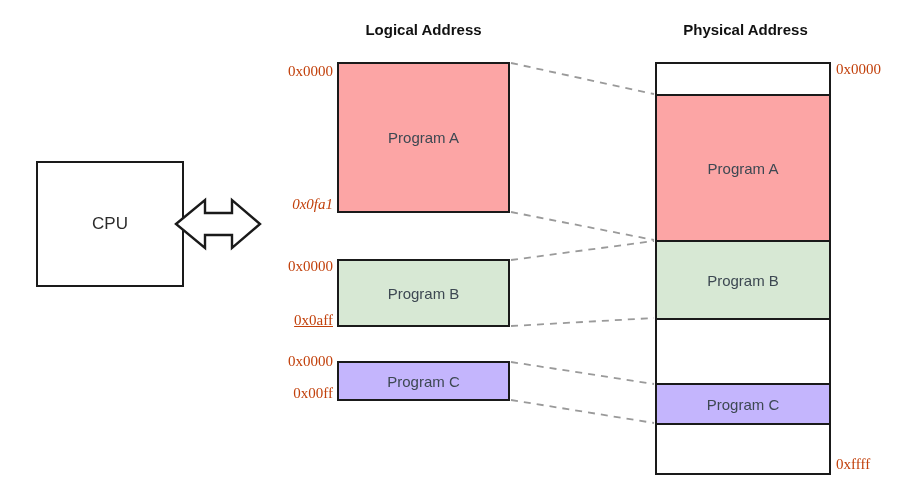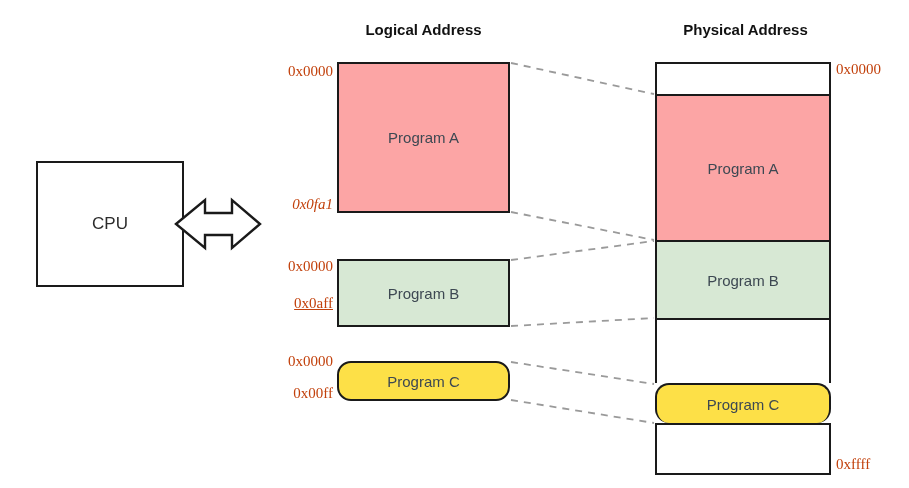--- a/index.html
+++ b/index.html
@@ -39,21 +39,21 @@
     background: #ffffff;
   }
   .cpu-box {
     border: 2px solid #1a1a1a;
     background: #ffffff;
     color: #2b2b2b;
     font-size: 17px;
   }
   .fill-gray   { background: #fca5a5; }
   .fill-green  { background: #d7e8d4; }
-  .fill-cream  { background: #fde047; border-radius: 14px; }
+  .fill-cream  { background: #c4b5fd; }
   .fill-white  { background: #ffffff; }
 
   .addr {
     position: absolute;
     font-family: "Liberation Serif", serif;
     font-size: 15px;
     color: #c2410c;
     white-space: nowrap;
     line-height: 1;
   }
@@ -99,21 +99,21 @@
   </svg>
 
   <div class="box fill-gray" style="left:337px; top:62px; width:173px; height:151px;">Program A</div>
 
   <div class="addr right" style="left:249px; top:64px; width:84px;">0x0000</div>
   <div class="addr right" style="left:249px; top:197px; width:84px;font-style:italic;">0x0fa1</div>
 
   <div class="box fill-green" style="left:337px; top:259px; width:173px; height:68px;">Program B</div>
 
   <div class="addr right" style="left:249px; top:259px; width:84px;">0x0000</div>
-  <div class="addr right" style="left:249px; top:296px; width:84px;text-decoration:underline;">0x0aff</div>
+  <div class="addr right" style="left:249px; top:313px; width:84px;text-decoration:underline;">0x0aff</div>
 
   <div class="box fill-cream" style="left:337px; top:361px; width:173px; height:40px;">Program C</div>
 
   <div class="addr right" style="left:249px; top:354px; width:84px;">0x0000</div>
   <div class="addr right" style="left:249px; top:386px; width:84px;text-align:right;">0x00ff</div>
 
   <div class="phys-seg fill-white" style="left:655px; top:62px; width:176px; height:32px;"></div>
 
   <div class="phys-seg fill-gray" style="left:655px; top:94px; width:176px; height:146px;">Program A</div>
 

